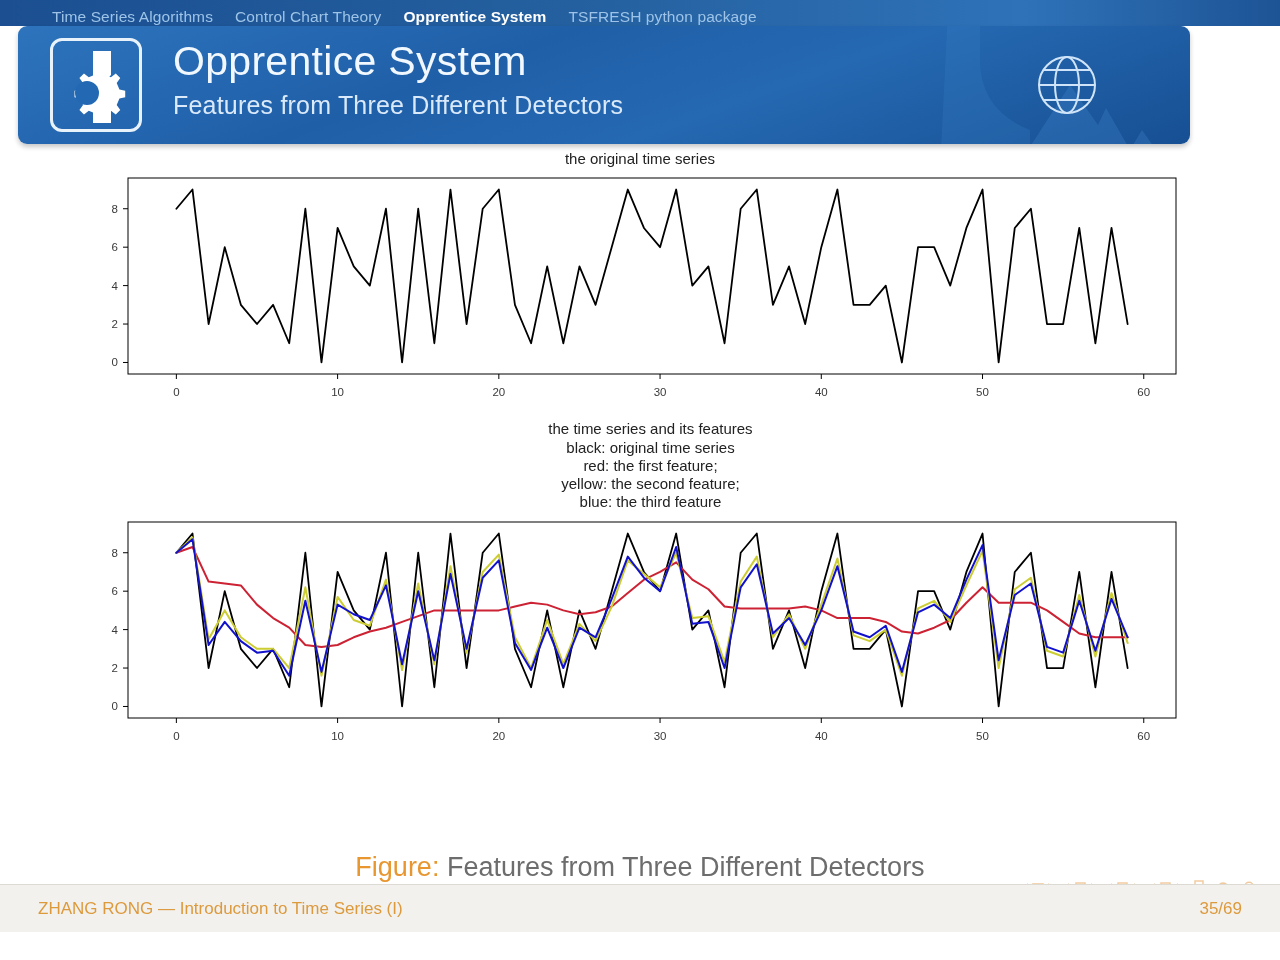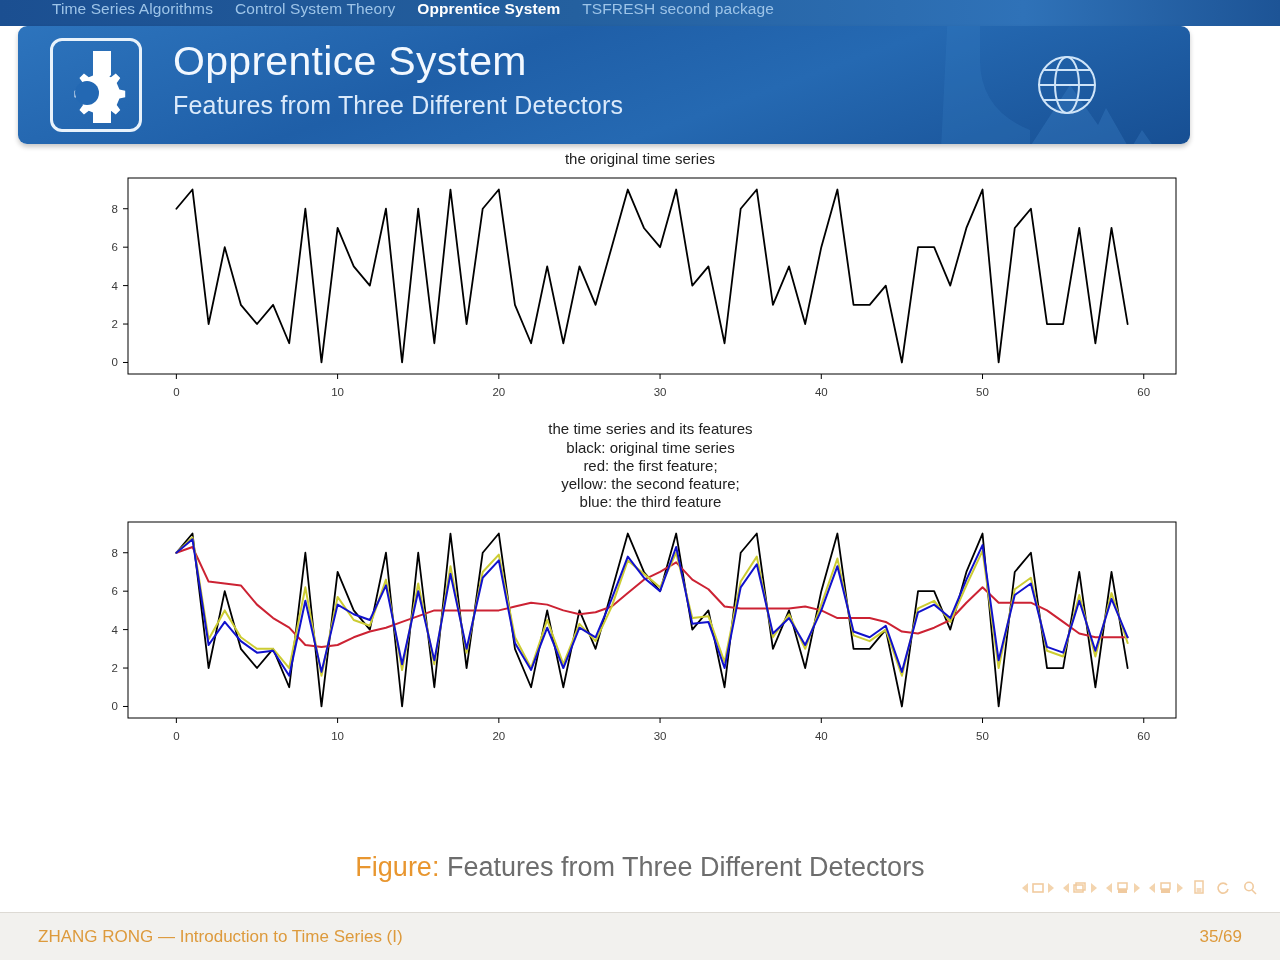--- a/index.html
+++ b/index.html
@@ -14,21 +14,21 @@
     position: relative;
     width: 1280px; height: 960px;
     background: #ffffff;
   }
 
   
   #navbar {
     position: absolute; left: 0; top: 0;
     width: 1280px; height: 26px;
     background: linear-gradient(to right, #1b4f91 0%, #24609f 45%, #2f72b8 80%, #1d5496 100%);
-    display: flex; align-items: flex-start;
+    display: flex; align-items: flex-end;
     padding-left: 52px;
     overflow: hidden;
   }
   .nav-item {
     color: #9dc4e8;
     font-size: 15.5px;
     letter-spacing: 0.1px;
     margin-right: 22px;
     white-space: nowrap;
   }
@@ -109,21 +109,21 @@
     opacity: 0.95;
   }
   .navgrp { display:flex; align-items:center; gap:3px; }
   .tri { width: 0; height: 0; border-top: 5px solid transparent;
          border-bottom: 5px solid transparent; }
   .tri.l { border-right: 6px solid #f3d2aa; }
   .tri.r { border-left: 6px solid #f3d2aa; }
 
   
   #footer {
-    position: absolute; left: 0; top: 912px;
+    position: absolute; left: 0; top: 884px;
     width: 1280px; height: 48px;
     background: #f2f1ee;
     border-top: 1px solid #dddad4;
     display: flex; align-items: center;
     justify-content: space-between;
     padding: 0 38px;
   }
   #footer-left, #footer-right {
     color: #dd9a3c;
     font-size: 17px;
@@ -131,23 +131,23 @@
   }
   .tick-lbl { font-size: 11.5px; fill: #3a3a3a; font-family: "Liberation Sans", sans-serif; }
 </style>
 </head>
 <body>
 
 <div id="slide">
 
   <div id="navbar">
     <span class="nav-item">Time Series Algorithms</span>
-    <span class="nav-item">Control System Theory</span>
+    <span class="nav-item">Control Chart Theory</span>
     <span class="nav-item active">Opprentice System</span>
-    <span class="nav-item">TSFRESH second package</span>
+    <span class="nav-item">TSFRESH python package</span>
   </div>
 
   <div id="headerpanel">
 
     <svg class="wm" viewBox="0 0 360 170">
       <path d="M120 -30 L150 -30 L150 60 Q150 110 200 130 L200 170 L110 170 Z" fill="#3d84c9" opacity="0.55"></path>
       <path d="M185 170 L240 85 L268 125 L276 108 L300 150 L312 130 L340 170 Z" fill="#4a90d4" opacity="0.6"></path>
     </svg>
 
     <div id="kdelogo">

